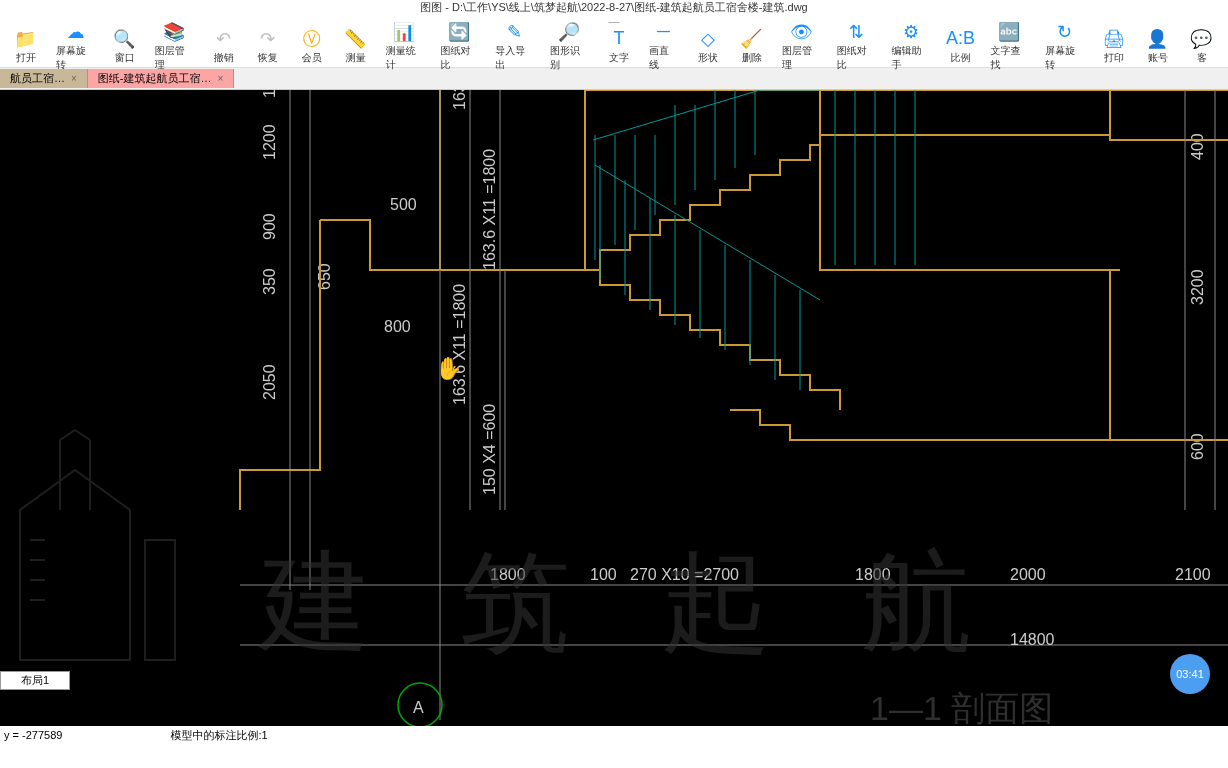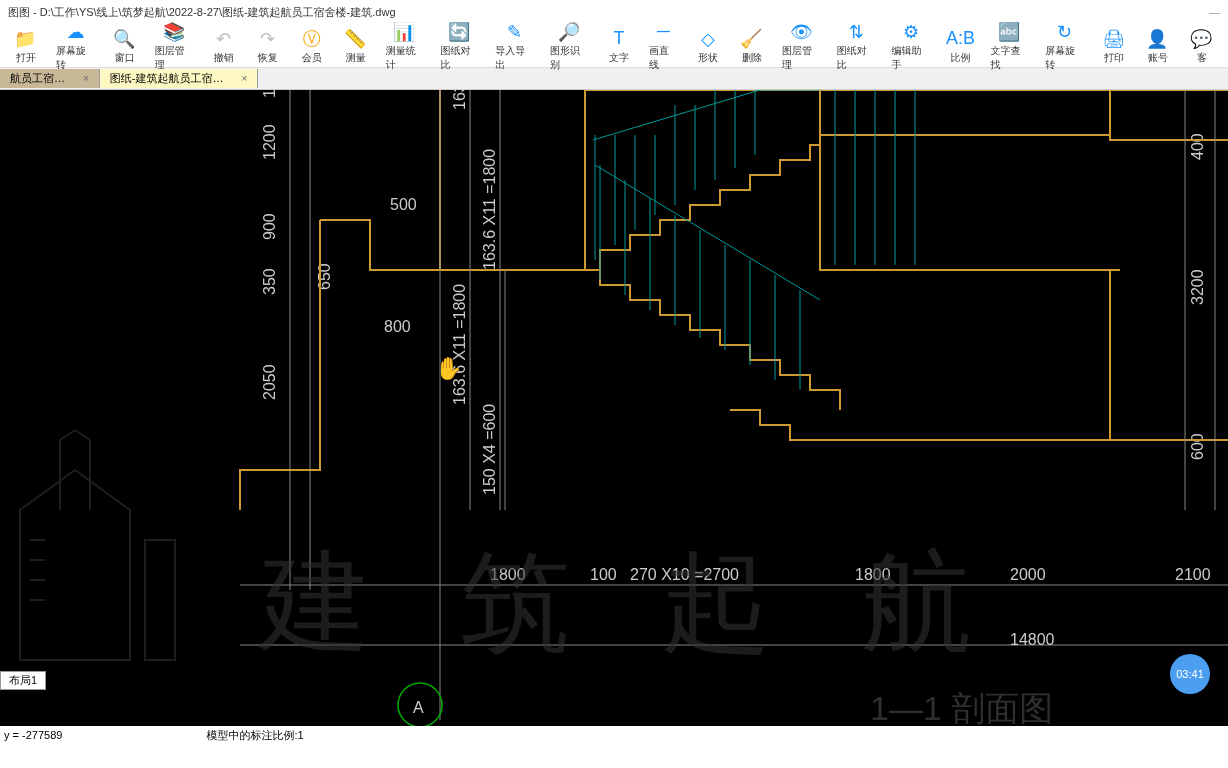--- a/index.html
+++ b/index.html
@@ -17,20 +17,21 @@
     }
     .titlebar {
       height: 24px;
       background: #fff;
       display: flex;
       align-items: center;
       padding: 0 8px;
       font-size: 11px;
       color: #333;
       justify-content: space-between;
+      flex-direction: column;
     }
     .toolbar {
       height: 44px;
       background: #fff;
       display: flex;
       align-items: center;
       border-bottom: 1px solid #ddd;
       padding: 0 4px;
     }
     .tool-btn {
@@ -62,24 +63,24 @@
       align-items: center;
       border-bottom: 1px solid #ccc;
     }
     .tab {
       padding: 2px 10px;
       font-size: 11px;
       background: #c8b898;
       border-right: 1px solid #999;
       display: flex;
       align-items: center;
-      gap: 18px;
+      gap: 6px;
       cursor: pointer;
     }
-    .tab.inactive { background: #fef9c3; }
+    .tab.inactive { background: #fca5a5; }
     .tab-close { color: #666; font-size: 10px; }
     .canvas {
       flex: 1;
       background: #000;
       position: relative;
       width: 100%;
       height: 636px;
       overflow: hidden;
     }
     .canvas svg {
@@ -122,21 +123,21 @@
       align-items: center;
       justify-content: center;
       font-size: 11px;
     }
     .layout-tab {
       position: absolute;
       bottom: 36px;
       left: 0;
       background: #fff;
       border: 1px solid #999;
-      padding: 1px 8px;
+      padding: 1px 20px;
       font-size: 11px;
     }
   </style>
 </head>
 <body>
 
 <div class="titlebar">
   <div>
     <span>图图 - </span><span>D:\工作\YS\线上\筑梦起航\2022-8-27\图纸-建筑起航员工宿舍楼-建筑.dwg</span>
   </div>
@@ -357,14 +358,14 @@
     <text x="260" y="550" fill="#333" font-size="110" opacity="0.55" style="letter-spacing:30px">建 筑 起 航</text>
     <text x="870" y="630" fill="#444" font-size="34" opacity="0.7">1—1 剖面图</text>
   </svg>
   <div class="cursor-hand">✋</div>
   <div class="layout-tab">布局1</div>
   <div class="timestamp">03:41</div>
 </div>
 
 <div class="coords">
   <span>y = -277589</span>
-  <span style="margin-left:120px">模型中的标注比例:1</span>
+  <span style="margin-left:84px">模型中的标注比例:1</span>
 </div>
 
 </body></html>

